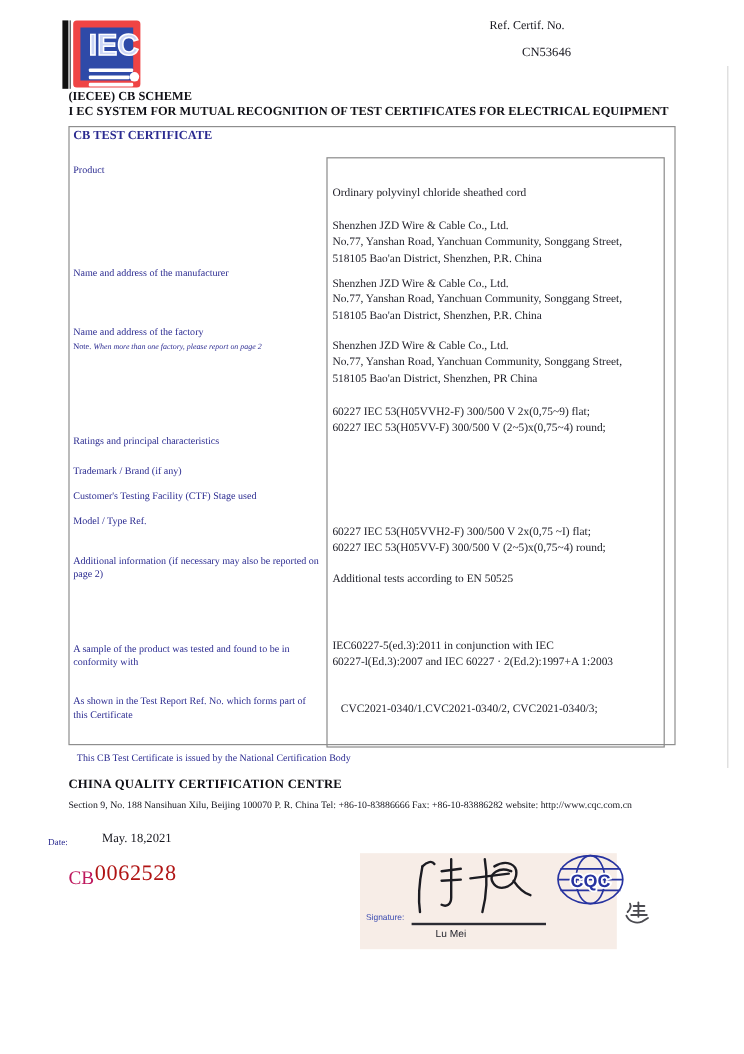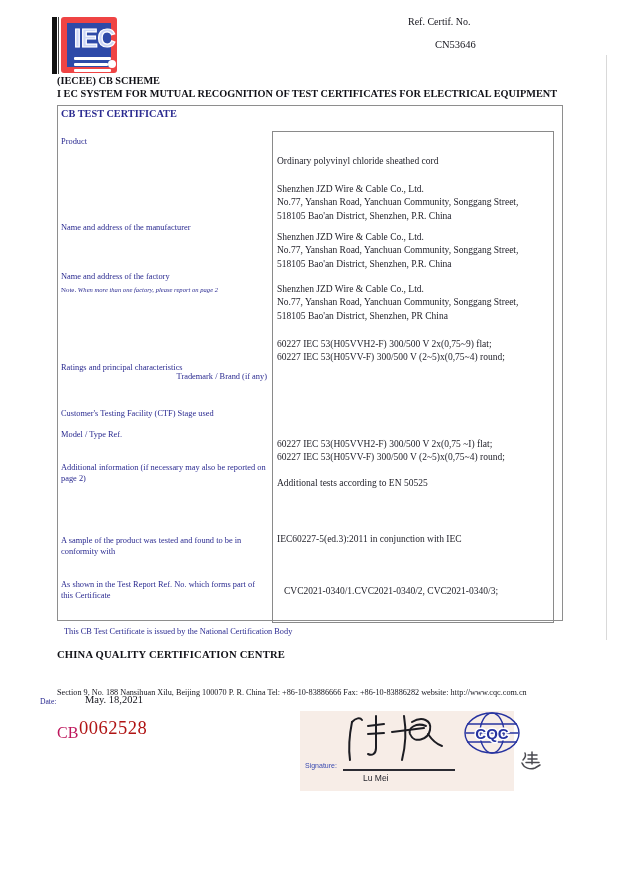--- a/index.html
+++ b/index.html
@@ -36,21 +36,21 @@
 
   .cert-title{position:absolute;left:61px;top:108px;font-size:10.3px;font-weight:bold;color:#2a2a90;}
 
   .lbl{position:absolute;left:61px;width:206px;font-size:8.4px;color:#2a2a90;line-height:1.3;}
   .note{position:absolute;left:61px;width:210px;font-size:6.9px;color:#2a2a90;}
   .note .it{font-style:italic;font-size:6.6px;}
   .val{position:absolute;left:277px;width:272px;font-size:9.5px;color:#1d1d26;line-height:1.42;margin-top:20px;}
 
   .issued{position:absolute;left:64px;top:627px;font-size:8.3px;color:#2a2a90;}
   .ncb-name{position:absolute;left:57px;top:649px;font-size:10.6px;font-weight:bold;color:#101016;letter-spacing:0.2px;}
-  .ncb-addr{position:absolute;left:57px;top:688px;font-size:8.2px;color:#15151d;}
+  .ncb-addr{position:absolute;left:57px;top:666px;font-size:8.2px;color:#15151d;}
 
   .date-label{position:absolute;left:40px;top:697px;font-size:7.6px;color:#2a2a90;}
   .date-value{position:absolute;left:85px;top:694px;font-size:10.5px;color:#15151d;}
 
   .cb-prefix{position:absolute;left:57px;top:724px;font-size:16px;color:#be185d;}
   .cb-number{position:absolute;left:79px;top:718px;font-size:18.5px;color:#b01414;letter-spacing:0.5px;}
 
   
   .stamp-bg{position:absolute;left:300px;top:711px;width:214px;height:80px;background:#f7ede7;}
   .sig-label{position:absolute;left:305px;top:762px;font-family:"Liberation Sans",sans-serif;
@@ -96,21 +96,21 @@
   <div class="cert-title">CB TEST CERTIFICATE</div>
 
   <div class="lbl" style="top:137px;">Product</div>
   <div class="lbl" style="top:223px;">Name and address of the manufacturer</div>
   <div class="lbl" style="top:272px;">Name and address of the factory</div>
   <div class="note" style="top:286px;">
     <span>Note.</span>
     <span class="it">When more than one factory, please report on page 2</span>
   </div>
   <div class="lbl" style="top:324px;margin-top:39px;">Ratings and principal characteristics</div>
-  <div class="lbl" style="top:372px;text-align:right;">Trademark / Brand (if any)</div>
+  <div class="lbl" style="top:388px;">Trademark / Brand (if any)</div>
   <div class="lbl" style="top:409px;">Customer's Testing Facility (CTF) Stage used</div>
   <div class="lbl" style="top:430px;">Model / Type Ref.</div>
   <div class="lbl" style="top:463px;">Additional information (if necessary may also be reported on page 2)</div>
   <div class="lbl" style="top:580px;">As shown in the Test Report Ref. No. which forms part of this Certificate</div>
   <div class="lbl" style="top:536px;">A sample of the product was tested and found to be in conformity with</div>
 
   <div class="val" style="top:135px;">Ordinary polyvinyl chloride sheathed cord</div>
 
   <div class="val" style="top:163px;">
     <div>Shenzhen JZD Wire &amp; Cable Co., Ltd.</div>
@@ -137,20 +137,21 @@
 
   <div class="val" style="top:418px;">
     <div>60227 IEC 53(H05VVH2-F) 300/500 V 2x(0,75 ~I) flat;</div>
     <div>60227 IEC 53(H05VV-F) 300/500 V (2~5)x(0,75~4) round;</div>
   </div>
 
   <div class="val" style="top:457px;">Additional tests according to EN 50525</div>
 
   <div class="val" style="top:513px;">
     <div>IEC60227-5(ed.3):2011 in conjunction with IEC</div>
+    <div>60227-l(Ed.3):2007 and IEC 60227 · 2(Ed.2):1997+A 1:2003</div>
   </div>
 
   <div class="val" style="top:565px;left:284px;">CVC2021-0340/1.CVC2021-0340/2, CVC2021-0340/3;</div>
 
   <div class="issued">This CB Test Certificate is issued by the National Certification Body</div>
   <div class="ncb-name">CHINA QUALITY CERTIFICATION CENTRE</div>
   <div class="ncb-addr">Section 9, No. 188 Nansihuan Xilu, Beijing 100070 P. R. China Tel: +86-10-83886666 Fax: +86-10-83886282 website: http://www.cqc.com.cn</div>
 
   <div class="date-label">Date:</div>
   <div class="date-value">May. 18,2021</div>

